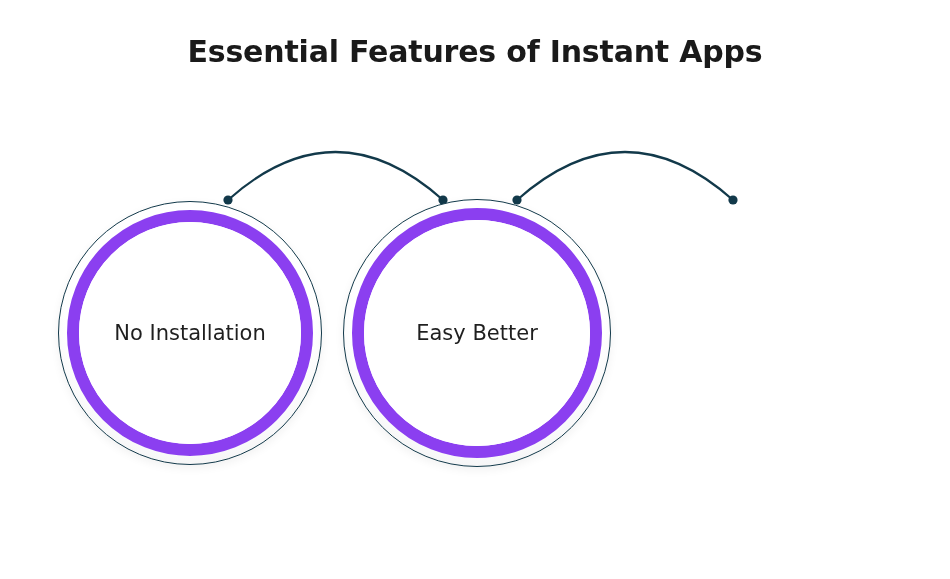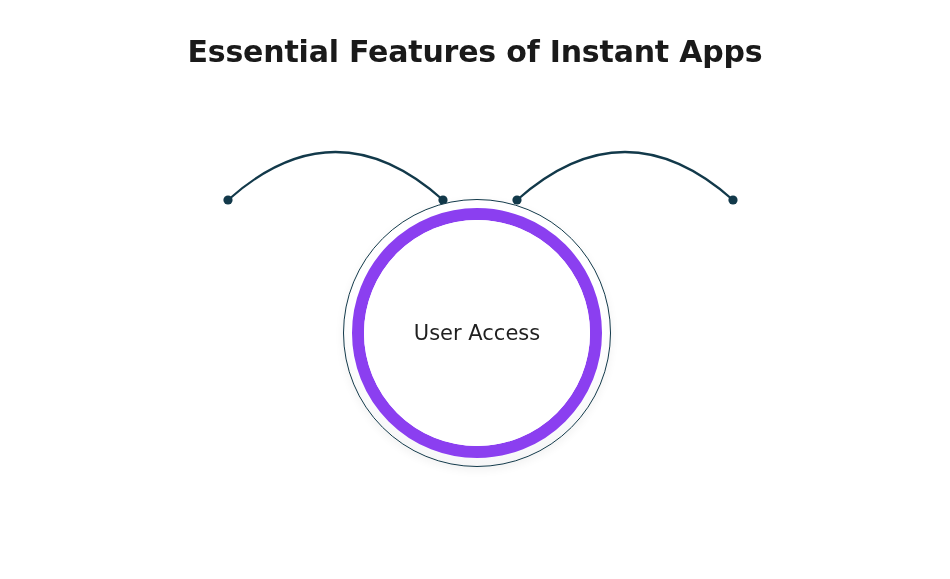--- a/index.html
+++ b/index.html
@@ -117,23 +117,30 @@
       <circle cx="228" cy="200" r="4.6" fill="#12394a"></circle>
       <circle cx="443" cy="200" r="4.6" fill="#12394a"></circle>
     </g>
     <g>
       <path id="arc2" d="M 517 200 Q 625 104 733 200" fill="none" stroke="#12394a" stroke-width="2.2"></path>
       <circle cx="517" cy="200" r="4.6" fill="#12394a"></circle>
       <circle cx="733" cy="200" r="4.6" fill="#12394a"></circle>
     </g>
   </svg>
 
+  <div class="node" id="node-0" style="left: 58px; top: 201px; width: 264px; height: 264px;">
+    <div class="node-outer"></div>
+    <div class="node-ring" style="left: 9px; top: 9px; width: 246px; height: 246px; border-width: 12px; border-color: rgb(139, 63, 240);"></div>
+    <div class="node-core" style="left: 21px; top: 21px; width: 222px; height: 222px; background: rgb(255, 255, 255);">
+      <span class="node-label">No Installation</span>
+    </div>
+  </div>
 
   <div class="node" id="node-1" style="left: 343px; top: 199px; width: 268px; height: 268px;">
     <div class="node-outer"></div>
     <div class="node-ring" style="left: 9px; top: 9px; width: 250px; height: 250px; border-width: 12px; border-color: rgb(139, 63, 240);"></div>
     <div class="node-core" style="left: 21px; top: 21px; width: 226px; height: 226px; background: rgb(255, 255, 255);">
-      <span class="node-label">User Access</span>
+      <span class="node-label">Easy Better</span>
     </div>
   </div>
 
 
 </div>
 
 </body></html>

